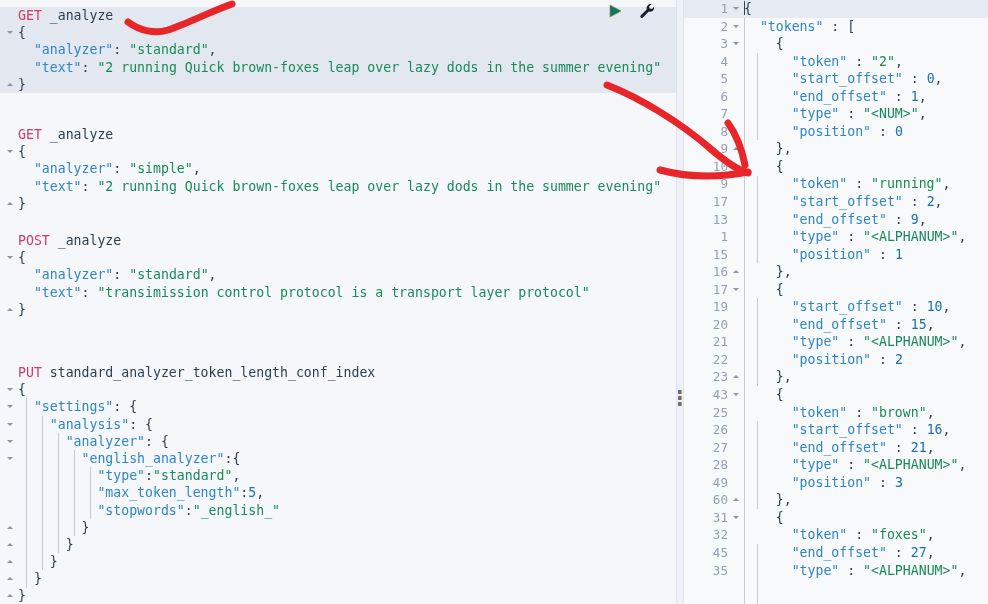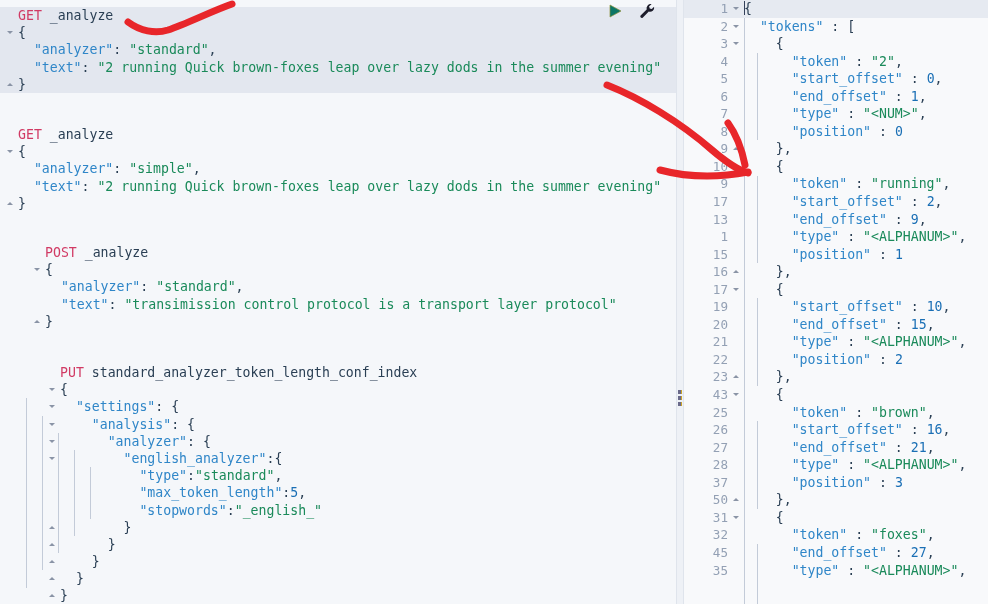--- a/index.html
+++ b/index.html
@@ -213,28 +213,28 @@
           <div class="code-line"><div class="gutter"></div><div class="ln-text"><span class="p">  </span><span class="k">"text"</span><span class="p">: </span><span class="s">"2 running Quick brown-foxes leap over lazy dods in the summer evening"</span></div></div>
           <div class="code-line"><div class="gutter"><div class="fold up"></div></div><div class="ln-text"><span class="p">}</span></div></div>
         </div>
         <div class="req-block" style="position: absolute; left: 0px; right: 0px; top: 126px;">
           <div class="code-line"><div class="gutter"></div><div class="ln-text"><span class="m">GET</span><span class="url"> _analyze</span></div></div>
           <div class="code-line"><div class="gutter"><div class="fold"></div></div><div class="ln-text"><span class="p">{</span></div></div>
           <div class="code-line"><div class="gutter"></div><div class="ln-text"><span class="p">  </span><span class="k">"analyzer"</span><span class="p">: </span><span class="s">"simple"</span><span class="p">,</span></div></div>
           <div class="code-line"><div class="gutter"></div><div class="ln-text"><span class="p">  </span><span class="k">"text"</span><span class="p">: </span><span class="s">"2 running Quick brown-foxes leap over lazy dods in the summer evening"</span></div></div>
           <div class="code-line"><div class="gutter"><div class="fold up"></div></div><div class="ln-text"><span class="p">}</span></div></div>
         </div>
-        <div class="req-block" style="position: absolute; left: 0px; right: 0px; top: 244px; padding-left: 27px;">
+        <div class="req-block" style="position: absolute; left: 0px; right: 0px; top: 232px;">
           <div class="code-line"><div class="gutter"></div><div class="ln-text"><span class="m">POST</span><span class="url"> _analyze</span></div></div>
           <div class="code-line"><div class="gutter"><div class="fold"></div></div><div class="ln-text"><span class="p">{</span></div></div>
           <div class="code-line"><div class="gutter"></div><div class="ln-text"><span class="p">  </span><span class="k">"analyzer"</span><span class="p">: </span><span class="s">"standard"</span><span class="p">,</span></div></div>
           <div class="code-line"><div class="gutter"></div><div class="ln-text"><span class="p">  </span><span class="k">"text"</span><span class="p">: </span><span class="s">"transimission control protocol is a transport layer protocol"</span></div></div>
           <div class="code-line"><div class="gutter"><div class="fold up"></div></div><div class="ln-text"><span class="p">}</span></div></div>
         </div>
-        <div class="req-block" style="position: absolute; left: 0px; right: 0px; top: 364px; padding-left: 42px;">
+        <div class="req-block" style="position: absolute; left: 0px; right: 0px; top: 364px;">
           <div class="code-line"><div class="gutter"></div><div class="ln-text"><span class="m">PUT</span><span class="url"> standard_analyzer_token_length_conf_index</span></div></div>
           <div class="code-line"><div class="gutter"><div class="fold"></div></div><div class="ln-text"><span class="p">{</span></div></div>
           <div class="code-line"><div class="gutter"><div class="fold"></div></div><div class="ln-text"><span class="p">  </span><span class="k">"settings"</span><span class="p">: {</span></div></div>
           <div class="code-line"><div class="gutter"><div class="fold"></div></div><div class="ln-text"><span class="p">    </span><span class="k">"analysis"</span><span class="p">: {</span></div></div>
           <div class="code-line"><div class="gutter"><div class="fold"></div></div><div class="ln-text"><span class="p">      </span><span class="k">"analyzer"</span><span class="p">: {</span></div></div>
           <div class="code-line"><div class="gutter"><div class="fold"></div></div><div class="ln-text"><span class="p">        </span><span class="k">"english_analyzer"</span><span class="p">:{</span></div></div>
           <div class="code-line"><div class="gutter"></div><div class="ln-text"><span class="p">          </span><span class="k">"type"</span><span class="p">:</span><span class="s">"standard"</span><span class="p">,</span></div></div>
           <div class="code-line"><div class="gutter"></div><div class="ln-text"><span class="p">          </span><span class="k">"max_token_length"</span><span class="p">:</span><span class="n">5</span><span class="p">,</span></div></div>
           <div class="code-line"><div class="gutter"></div><div class="ln-text"><span class="p">          </span><span class="k">"stopwords"</span><span class="p">:</span><span class="s">"_english_"</span></div></div>
           <div class="code-line"><div class="gutter"><div class="fold up"></div></div><div class="ln-text"><span class="p">        }</span></div></div>
@@ -291,22 +291,22 @@
         <div class="resp-line"><div class="rn">19</div><div class="rfold"></div><div class="rcode"><span class="p">      </span><span class="k">"start_offset"</span><span class="p"> : </span><span class="n">10</span><span class="p">,</span></div></div>
         <div class="resp-line"><div class="rn">20</div><div class="rfold"></div><div class="rcode"><span class="p">      </span><span class="k">"end_offset"</span><span class="p"> : </span><span class="n">15</span><span class="p">,</span></div></div>
         <div class="resp-line"><div class="rn">21</div><div class="rfold"></div><div class="rcode"><span class="p">      </span><span class="k">"type"</span><span class="p"> : </span><span class="s">"&lt;ALPHANUM&gt;"</span><span class="p">,</span></div></div>
         <div class="resp-line"><div class="rn">22</div><div class="rfold"></div><div class="rcode"><span class="p">      </span><span class="k">"position"</span><span class="p"> : </span><span class="n">2</span></div></div>
         <div class="resp-line"><div class="rn">23</div><div class="rfold"><div class="tri up"></div></div><div class="rcode"><span class="p">    },</span></div></div>
         <div class="resp-line"><div class="rn">43</div><div class="rfold"><div class="tri"></div></div><div class="rcode"><span class="p">    {</span></div></div>
         <div class="resp-line"><div class="rn">25</div><div class="rfold"></div><div class="rcode"><span class="p">      </span><span class="k">"token"</span><span class="p"> : </span><span class="s">"brown"</span><span class="p">,</span></div></div>
         <div class="resp-line"><div class="rn">26</div><div class="rfold"></div><div class="rcode"><span class="p">      </span><span class="k">"start_offset"</span><span class="p"> : </span><span class="n">16</span><span class="p">,</span></div></div>
         <div class="resp-line"><div class="rn">27</div><div class="rfold"></div><div class="rcode"><span class="p">      </span><span class="k">"end_offset"</span><span class="p"> : </span><span class="n">21</span><span class="p">,</span></div></div>
         <div class="resp-line"><div class="rn">28</div><div class="rfold"></div><div class="rcode"><span class="p">      </span><span class="k">"type"</span><span class="p"> : </span><span class="s">"&lt;ALPHANUM&gt;"</span><span class="p">,</span></div></div>
-        <div class="resp-line"><div class="rn">37</div><div class="rfold"></div><div class="rcode"><span class="p">      </span><span class="k">"position"</span><span class="p"> : </span><span class="n">3</span></div></div>
-        <div class="resp-line"><div class="rn">50</div><div class="rfold"><div class="tri up"></div></div><div class="rcode"><span class="p">    },</span></div></div>
+        <div class="resp-line"><div class="rn">49</div><div class="rfold"></div><div class="rcode"><span class="p">      </span><span class="k">"position"</span><span class="p"> : </span><span class="n">3</span></div></div>
+        <div class="resp-line"><div class="rn">60</div><div class="rfold"><div class="tri up"></div></div><div class="rcode"><span class="p">    },</span></div></div>
         <div class="resp-line"><div class="rn">31</div><div class="rfold"><div class="tri"></div></div><div class="rcode"><span class="p">    {</span></div></div>
         <div class="resp-line"><div class="rn">32</div><div class="rfold"></div><div class="rcode"><span class="p">      </span><span class="k">"token"</span><span class="p"> : </span><span class="s">"foxes"</span><span class="p">,</span></div></div>
         <div class="resp-line"><div class="rn">45</div><div class="rfold"></div><div class="rcode"><span class="p">      </span><span class="k">"end_offset"</span><span class="p"> : </span><span class="n">27</span><span class="p">,</span></div></div>
         <div class="resp-line"><div class="rn">35</div><div class="rfold"></div><div class="rcode"><span class="p">      </span><span class="k">"type"</span><span class="p"> : </span><span class="s">"&lt;ALPHANUM&gt;"</span><span class="p">,</span></div></div>
       </div>
   </div>
 
   <svg class="annotations" width="988" height="604" viewBox="0 0 988 604">
     <path d="M128 22 C 140 31, 155 34, 168 30 C 186 24, 212 11, 232 4" fill="none" stroke="#e8262a" stroke-width="7" stroke-linecap="round" stroke-linejoin="round"></path>
     <path d="M607 85 C 640 98, 680 122, 712 150 C 726 162, 738 170, 748 173" fill="none" stroke="#e8262a" stroke-width="7" stroke-linecap="round" stroke-linejoin="round"></path>

